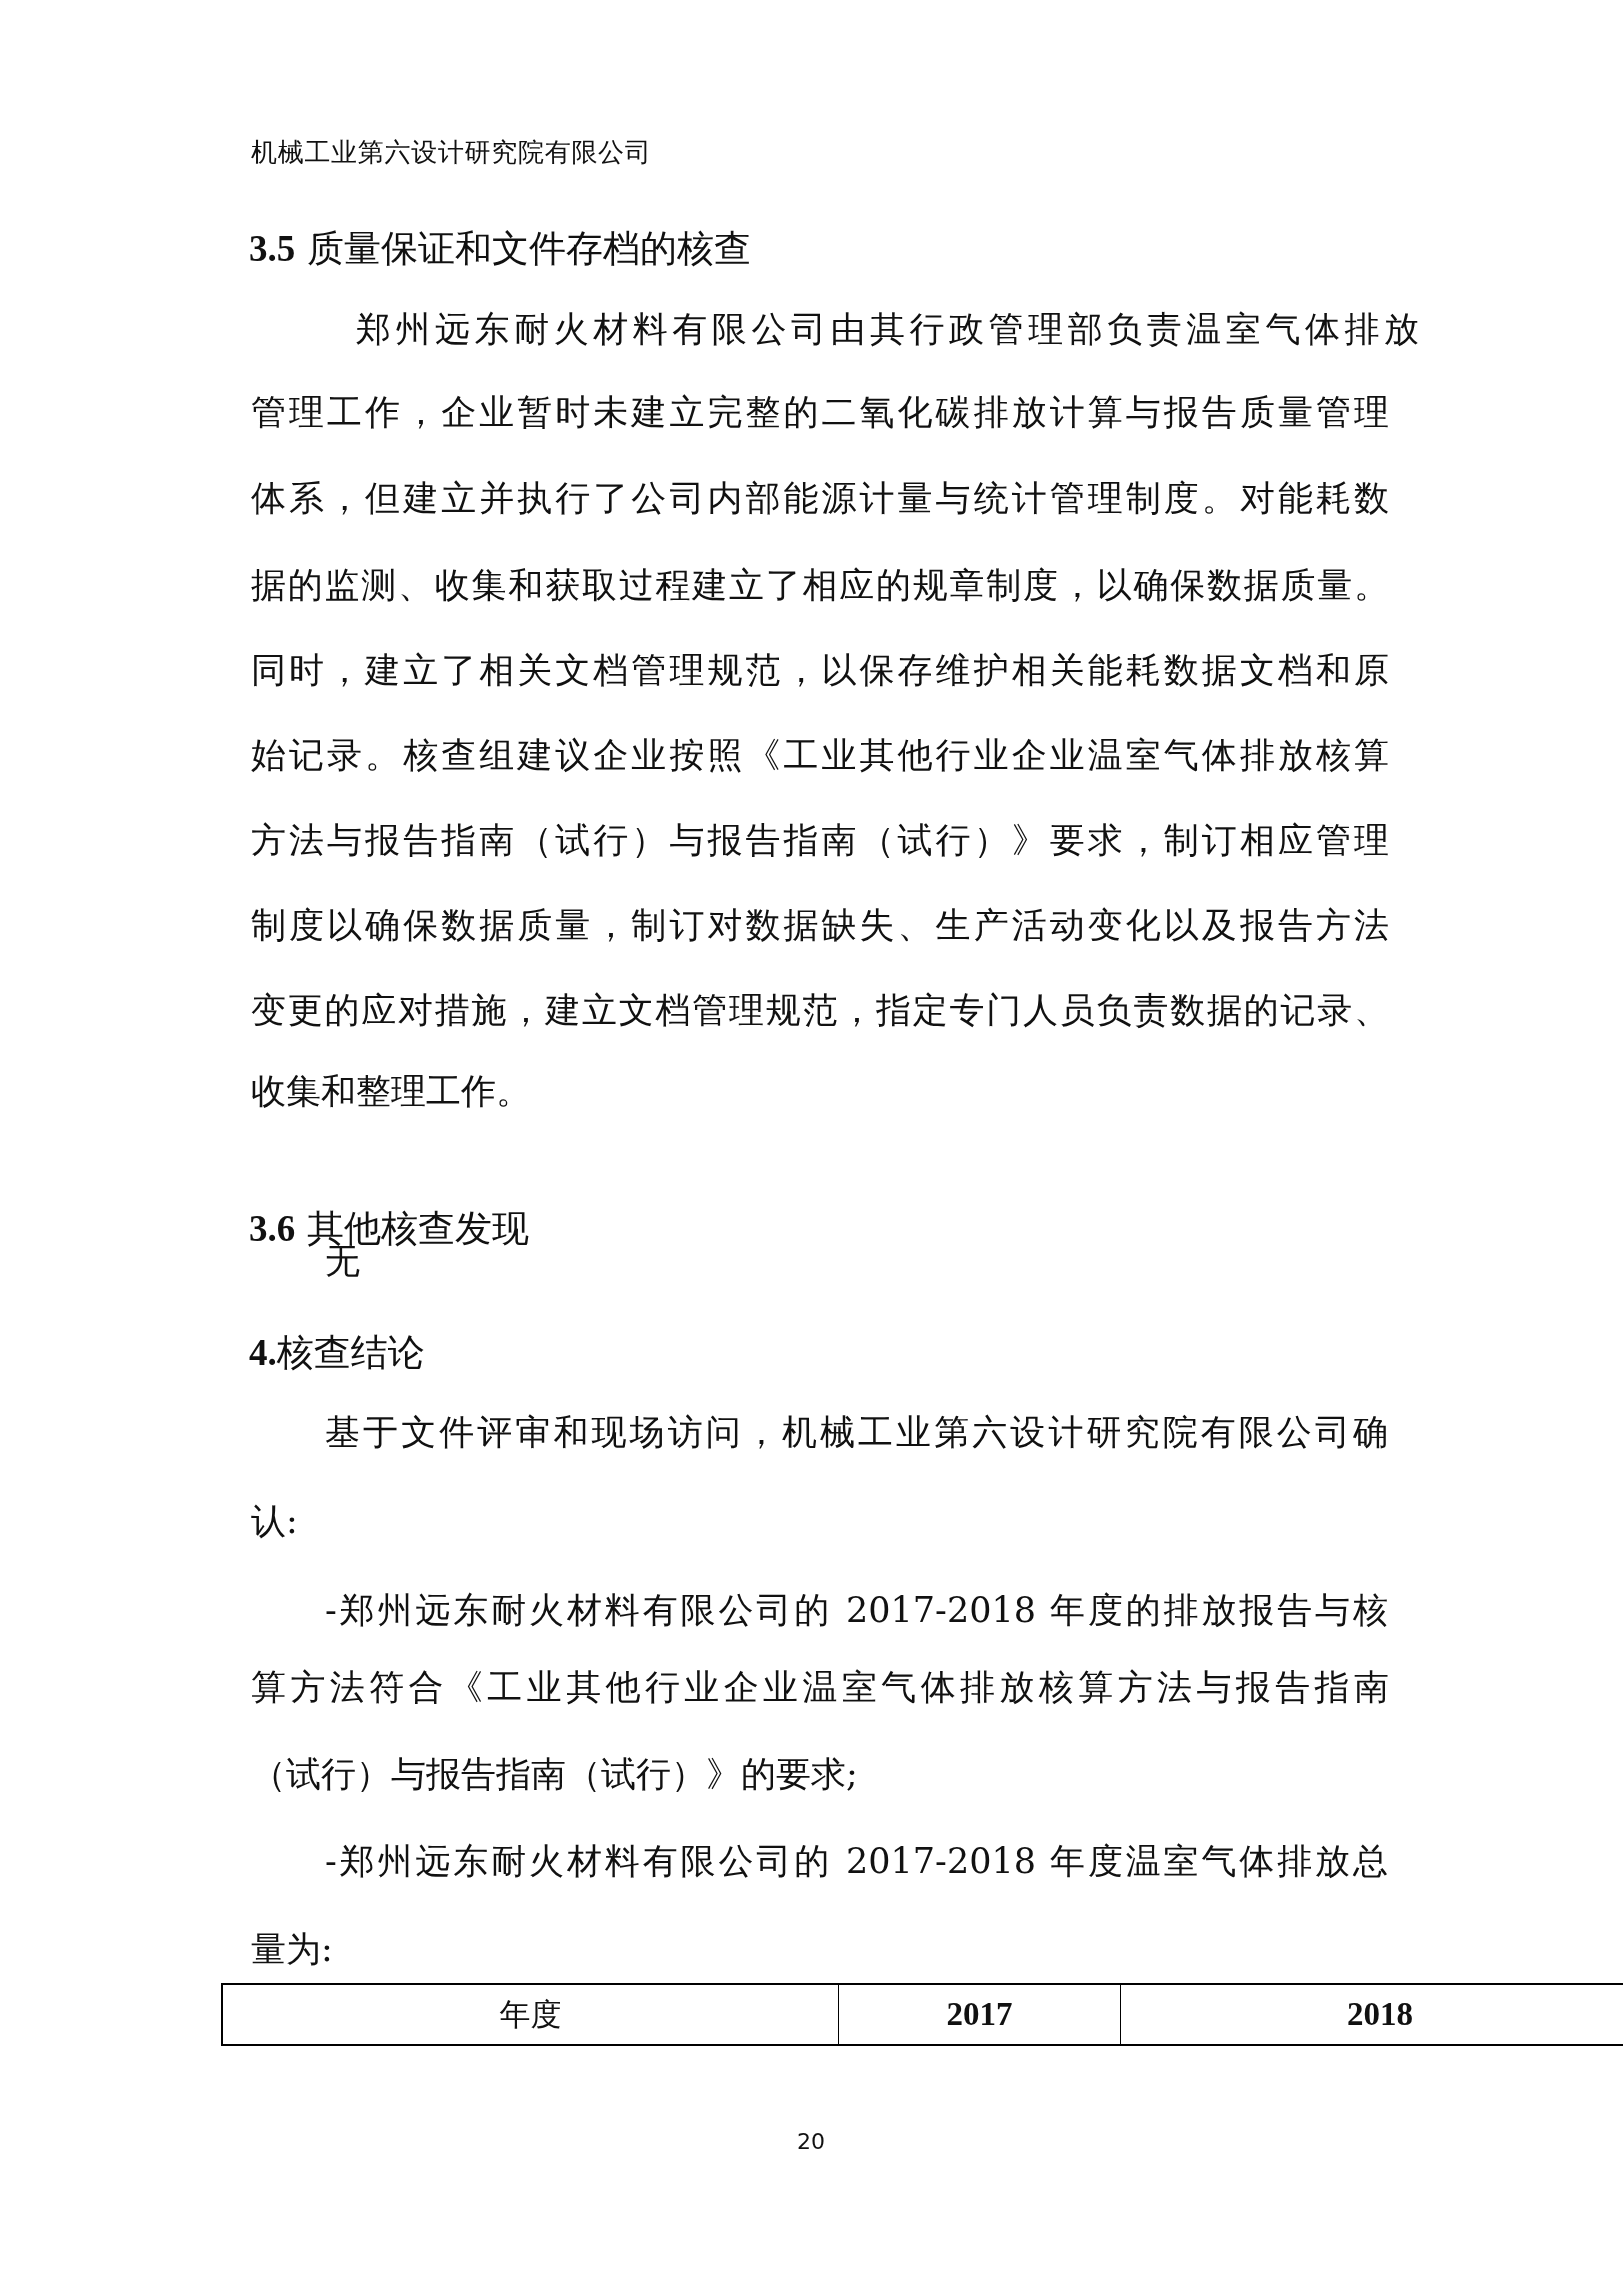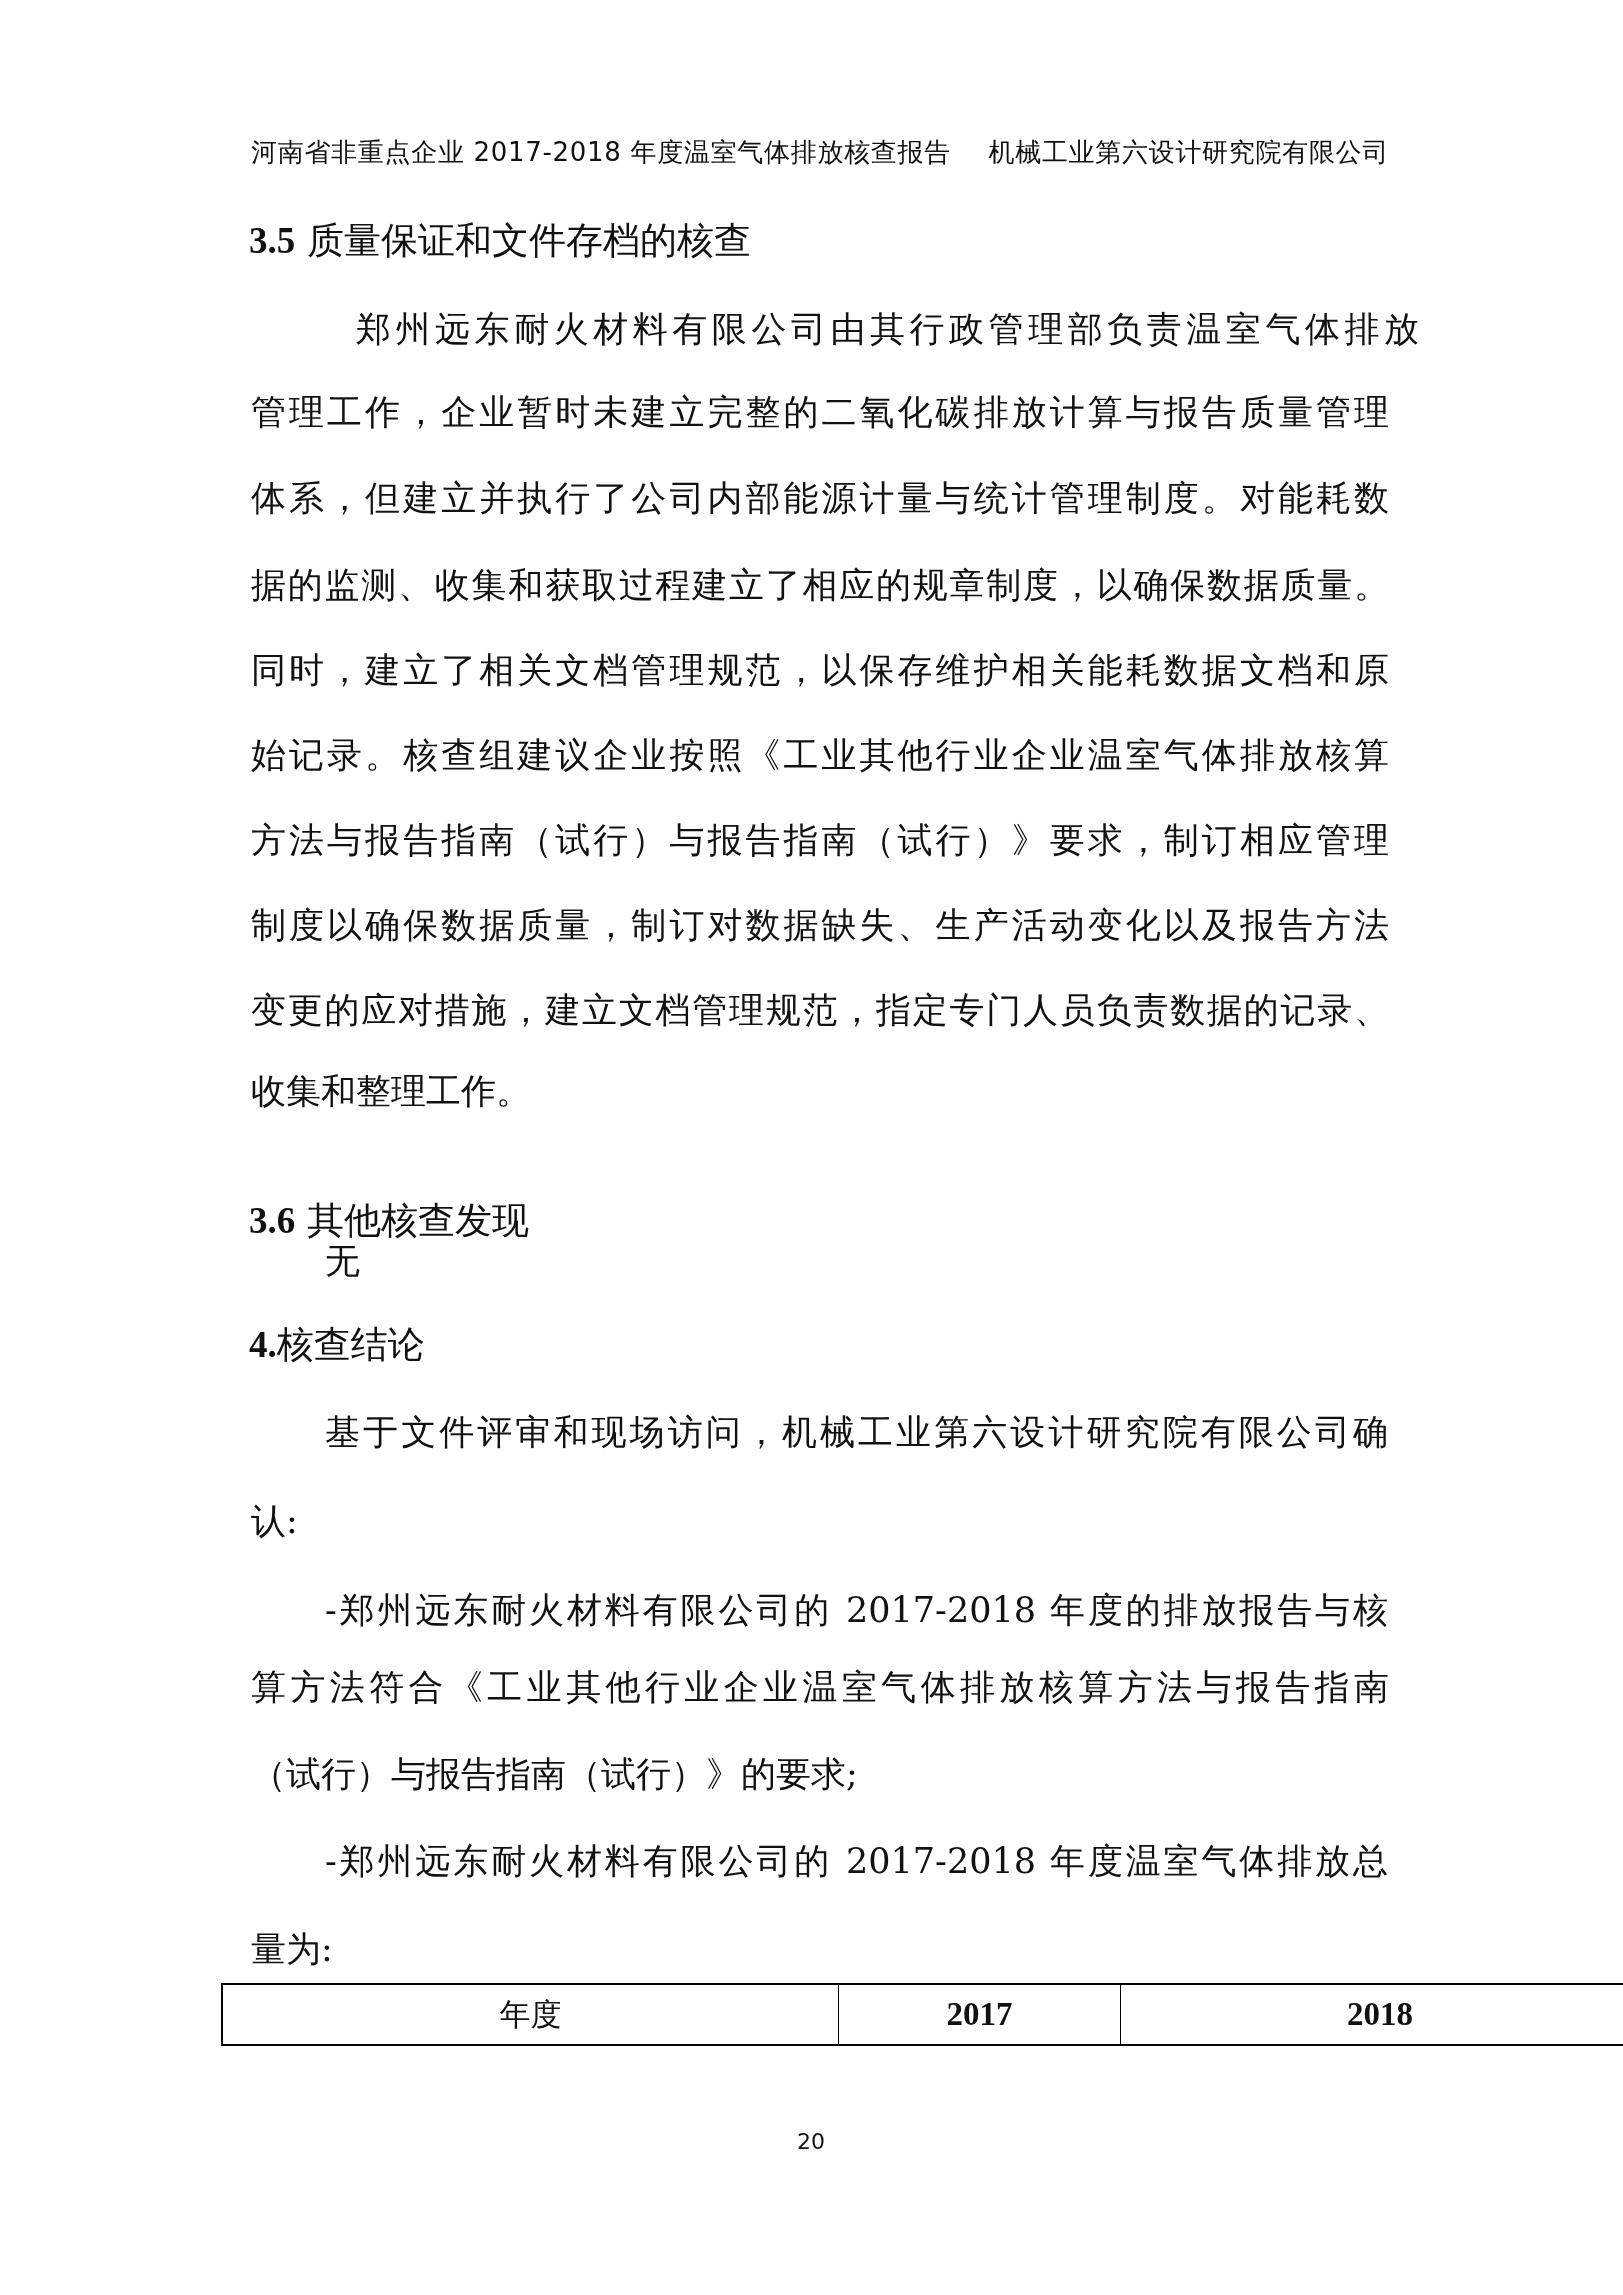--- a/index.html
+++ b/index.html
@@ -5,38 +5,37 @@
   html, body { margin: 0; padding: 0; background: #ffffff; }
   body { width: 1623px; height: 2295px; position: relative; overflow: hidden;
          font-family: "DejaVu Serif", "Liberation Serif", serif; color: #111111; }
   .page-header { position: absolute; left: 251px; width: 1138px; top: 135px; height: 35px;
                  font-size: 26px; line-height: 35px; display: flex; justify-content: space-between;
                  font-family: "DejaVu Sans", "Liberation Sans", sans-serif; letter-spacing: 0.7px; }
   .line { position: absolute; left: 251px; width: 1138px; height: 46px; font-size: 35px; line-height: 46px;
           white-space: nowrap; overflow: visible; }
   .line.full { text-align: justify; text-align-last: justify; white-space: normal; }
   .line.indent { left: 325px; width: 1063px; }
-  .heading { position: absolute; left: 249px; font-size: 37px; line-height: 44px; height: 46px; white-space: nowrap; }
+  .heading { position: absolute; left: 249px; font-size: 37px; line-height: 60px; height: 46px; white-space: nowrap; }
   .heading .num { font-family: "Liberation Serif", "DejaVu Serif", serif; font-weight: bold; }
   .heading .txt { font-weight: normal; }
   table.totals { position: absolute; left: 221px; top: 1983px; width: 1420px; height: 63px;
                  border-collapse: collapse; border: 2.6px solid #000; }
   table.totals td { border: 1.3px solid #000; border-top: 2.6px solid #000; border-bottom: 2.6px solid #000;
                     text-align: center; vertical-align: middle; font-size: 31px; padding: 0; }
   table.totals td.c0 { width: 615px; }
   table.totals td.c1 { width: 281px; }
   table.totals td.year { font-family: "Liberation Serif", "DejaVu Serif", serif; font-weight: bold; font-size: 33px; }
   .page-number { position: absolute; left: 785px; width: 52px; top: 2127px; text-align: center;
                  font-family: "DejaVu Sans", "Liberation Sans", sans-serif; font-size: 22px; line-height: 30px; }
 </style>
 </head>
 <body>
 
 <div class="page-header">
-  <span>河南省非重点企业 2017-2018 年度温室气体排放核查报告</span>
   <span>机械工业第六设计研究院有限公司</span>
 </div>
 
 <div class="heading" style="top:219px;">
   <span class="num">3.5</span>
   <span class="txt">质量保证和文件存档的核查</span>
 </div>
 <div class="line full indent" style="top:306px;margin-left:31px;">郑州远东耐火材料有限公司由其行政管理部负责温室气体排放</div>
 <div class="line full" style="top:389px;">管理工作，企业暂时未建立完整的二氧化碳排放计算与报告质量管理</div>
 <div class="line full" style="top:475px;">体系，但建立并执行了公司内部能源计量与统计管理制度。对能耗数</div>

